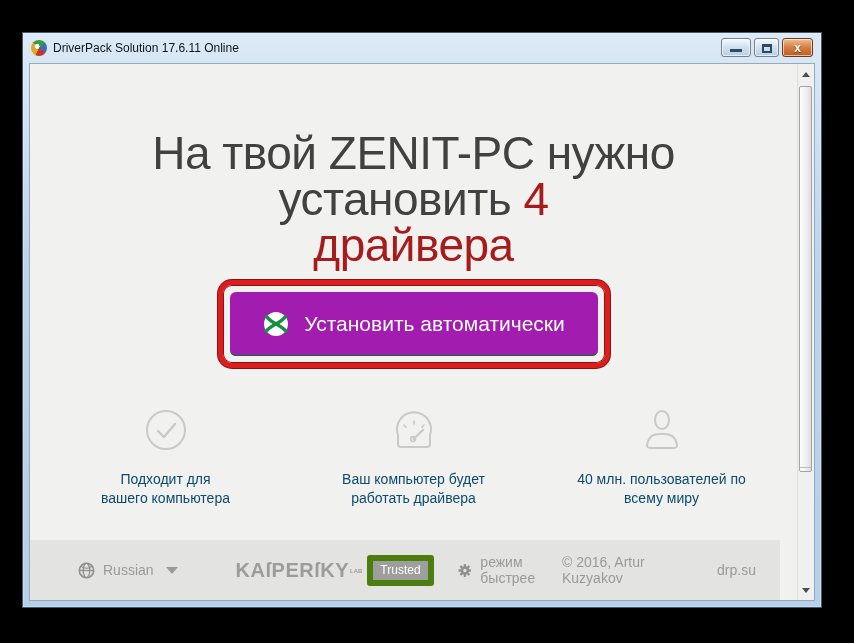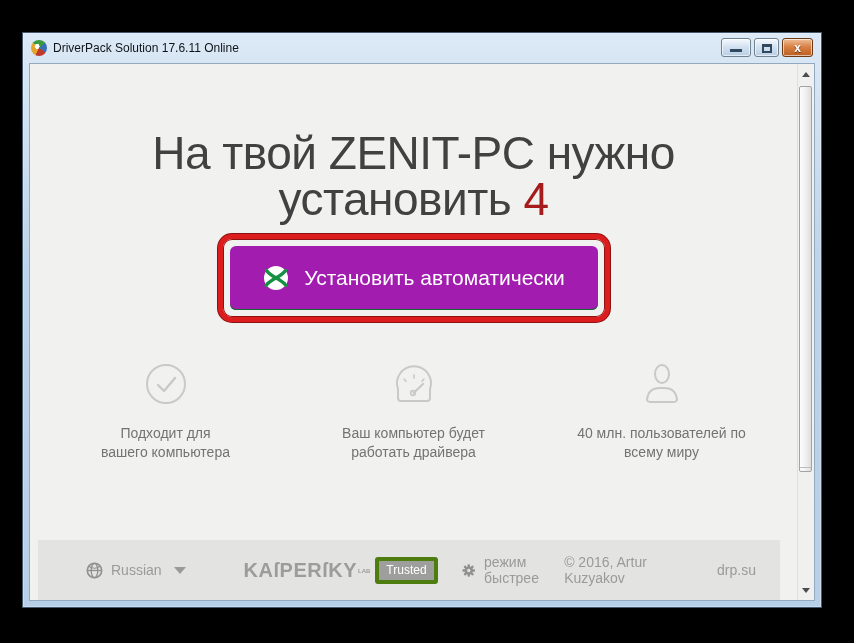--- a/index.html
+++ b/index.html
@@ -82,41 +82,41 @@
     display:flex; align-items:center; justify-content:center; gap:14px;
     cursor:pointer; box-shadow:inset 0 -1px 0 #0d6e31;
   }
   
   .features {
     margin:40px auto 0; width:744px; display:flex;
   }
   .feature { flex:1 1 0; }
   .feature .f-icon { height:44px; display:flex; justify-content:center; }
   .feature .f-caption {
-    margin-top:18px; font-size:14px; line-height:19px; color:#737373;
+    margin-top:18px; font-size:14px; line-height:19px; color:#0c4a6e;
   }
   
   .footer {
-    position:absolute; left:8px; right:17px; bottom:0; height:60px;
+    position:absolute; left:0; right:17px; bottom:0; height:60px;
     background:#e3e3e1;
     display:flex; align-items:center;
     padding:0 24px 0 48px;
     font-size:14px; color:#9a9a98; text-align:left;
   }
   .lang-switch { display:flex; align-items:center; gap:8px; cursor:pointer; }
   .caret-down {
     width:0; height:0; border-left:6px solid transparent; border-right:6px solid transparent;
     border-top:7px solid #9a9a98; margin-left:4px;
   }
   .kaspersky { display:flex; align-items:center; margin-left:58px; cursor:pointer; }
   .k-wordmark { font-size:20px; font-weight:bold; color:#9c9c9a; letter-spacing:.5px; }
   .k-lab { font-size:6px; line-height:6px; color:#9c9c9a; margin:2px 0 0 1px; font-weight:bold; }
   .trusted-badge {
     margin-left:5px; background:#9e9e9c; color:#fff; font-size:12px;
-    padding:2px 7px 3px; border-radius:3px; border:4px solid #4d7c0f;
+    padding:2px 7px 3px; border-radius:3px; border:6px solid #4d7c0f;
   }
   .expert-mode { display:flex; align-items:center; gap:9px; margin-left:24px; cursor:pointer; }
   .copyright { margin-left:auto; }
   .site-link { margin-left:34px; cursor:pointer; }
   
   .scrollbar {
     position:absolute; top:0; right:0; bottom:0; width:17px;
     background:#f0f0ee; border-left:1px solid #e0e0de;
   }
   .sb-btn {
@@ -161,20 +161,21 @@
         </span>
     </span>
   </div>
 
   <div class="client">
     <div class="content">
 
       <div class="heading">
         <span>На твой ZENIT-PC нужно установить</span>
         <span class="red">4</span><br>
+        <span class="red">драйвера</span>
       </div>
 
       <div class="cta-ring">
         <button class="cta-button">
           <svg width="28" height="28" viewBox="0 0 28 28">
             <circle cx="14" cy="14" r="12" fill="#ffffff"></circle>
             <path d="M4.5 6.5 C10 14, 18 14, 24 21.5" stroke="#149042" stroke-width="3.4" fill="none" stroke-linecap="round"></path>
             <path d="M23.5 6.5 C18 14, 10 14, 4 21.5" stroke="#149042" stroke-width="3.4" fill="none" stroke-linecap="round"></path>
           </svg>
           <span>Установить автоматически</span>

